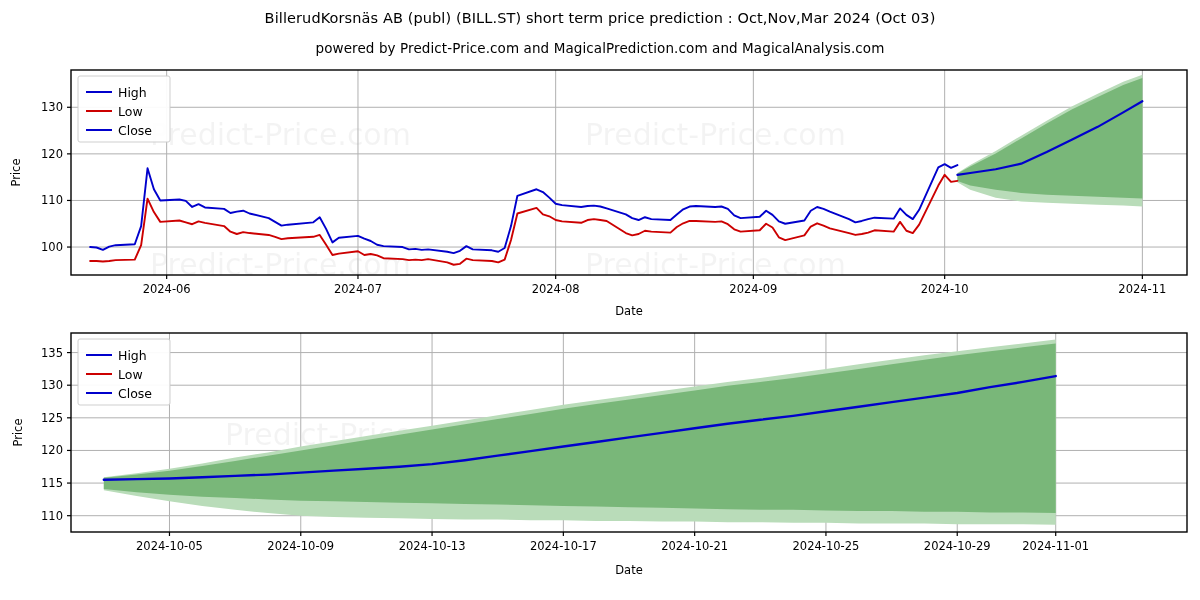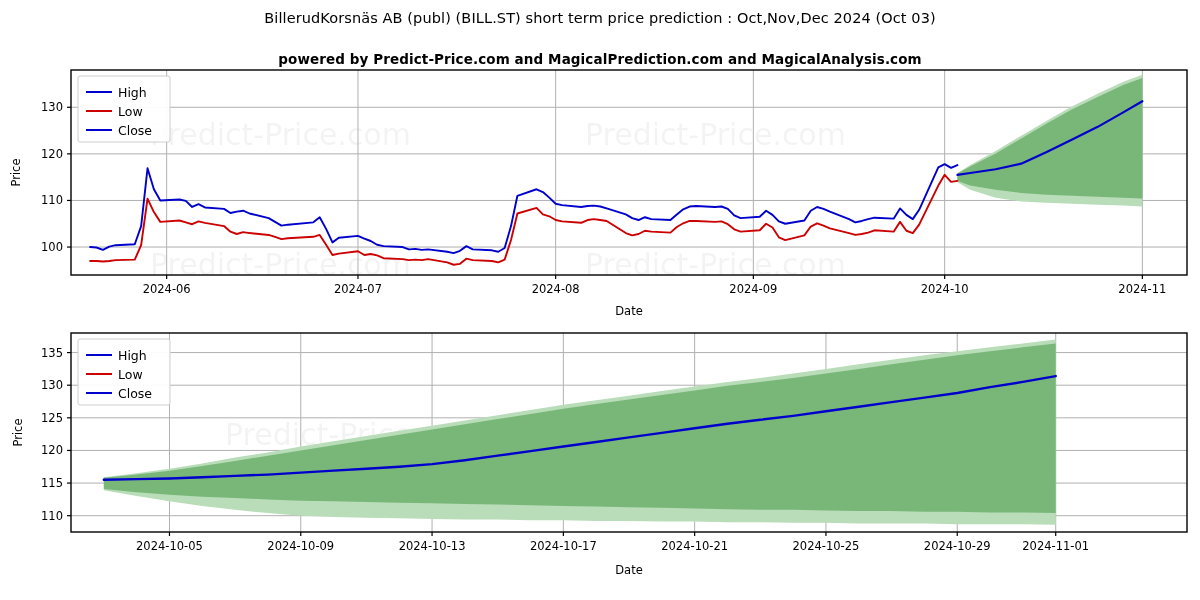--- a/index.html
+++ b/index.html
@@ -28,23 +28,22 @@
   }
   .main-title {
     font-size: 14.5px;
     color: #000;
     margin-top: 10px;
     letter-spacing: 0.1px;
   }
   .sub-title {
     font-size: 13.5px;
     color: #000;
-    margin-top: 25px;
+    margin-top: 14px;
     letter-spacing: 0.1px;
-    font-weight: bold;
   }
   .panel {
     position: absolute;
   }
   .panel svg {
     display: block;
   }
   .axis-label {
     font-size: 11.5px;
     fill: #000;
@@ -63,21 +62,21 @@
     opacity: 0.045;
     font-family: "DejaVu Sans", sans-serif;
   }
 </style>
 </head>
 <body>
 
 <div id="root">
 
   <div class="title-block">
-    <div class="main-title">BillerudKorsnäs AB (publ) (BILL.ST) short term price prediction : Oct,Nov,Dec 2024 (Oct 03)</div>
+    <div class="main-title">BillerudKorsnäs AB (publ) (BILL.ST) short term price prediction : Oct,Nov,Mar 2024 (Oct 03)</div>
     <div class="sub-title">powered by Predict-Price.com and MagicalPrediction.com and MagicalAnalysis.com</div>
   </div>
 
   <div class="panel" id="panel-top" style="left:0px; top:60px; width:1200px; height:260px;">
     <svg id="svg-top" width="1200" height="260">
         <defs>
           <clipPath id="clip-top">
             <rect x="71" y="10" width="1116" height="205"></rect>
           </clipPath>
         </defs>

